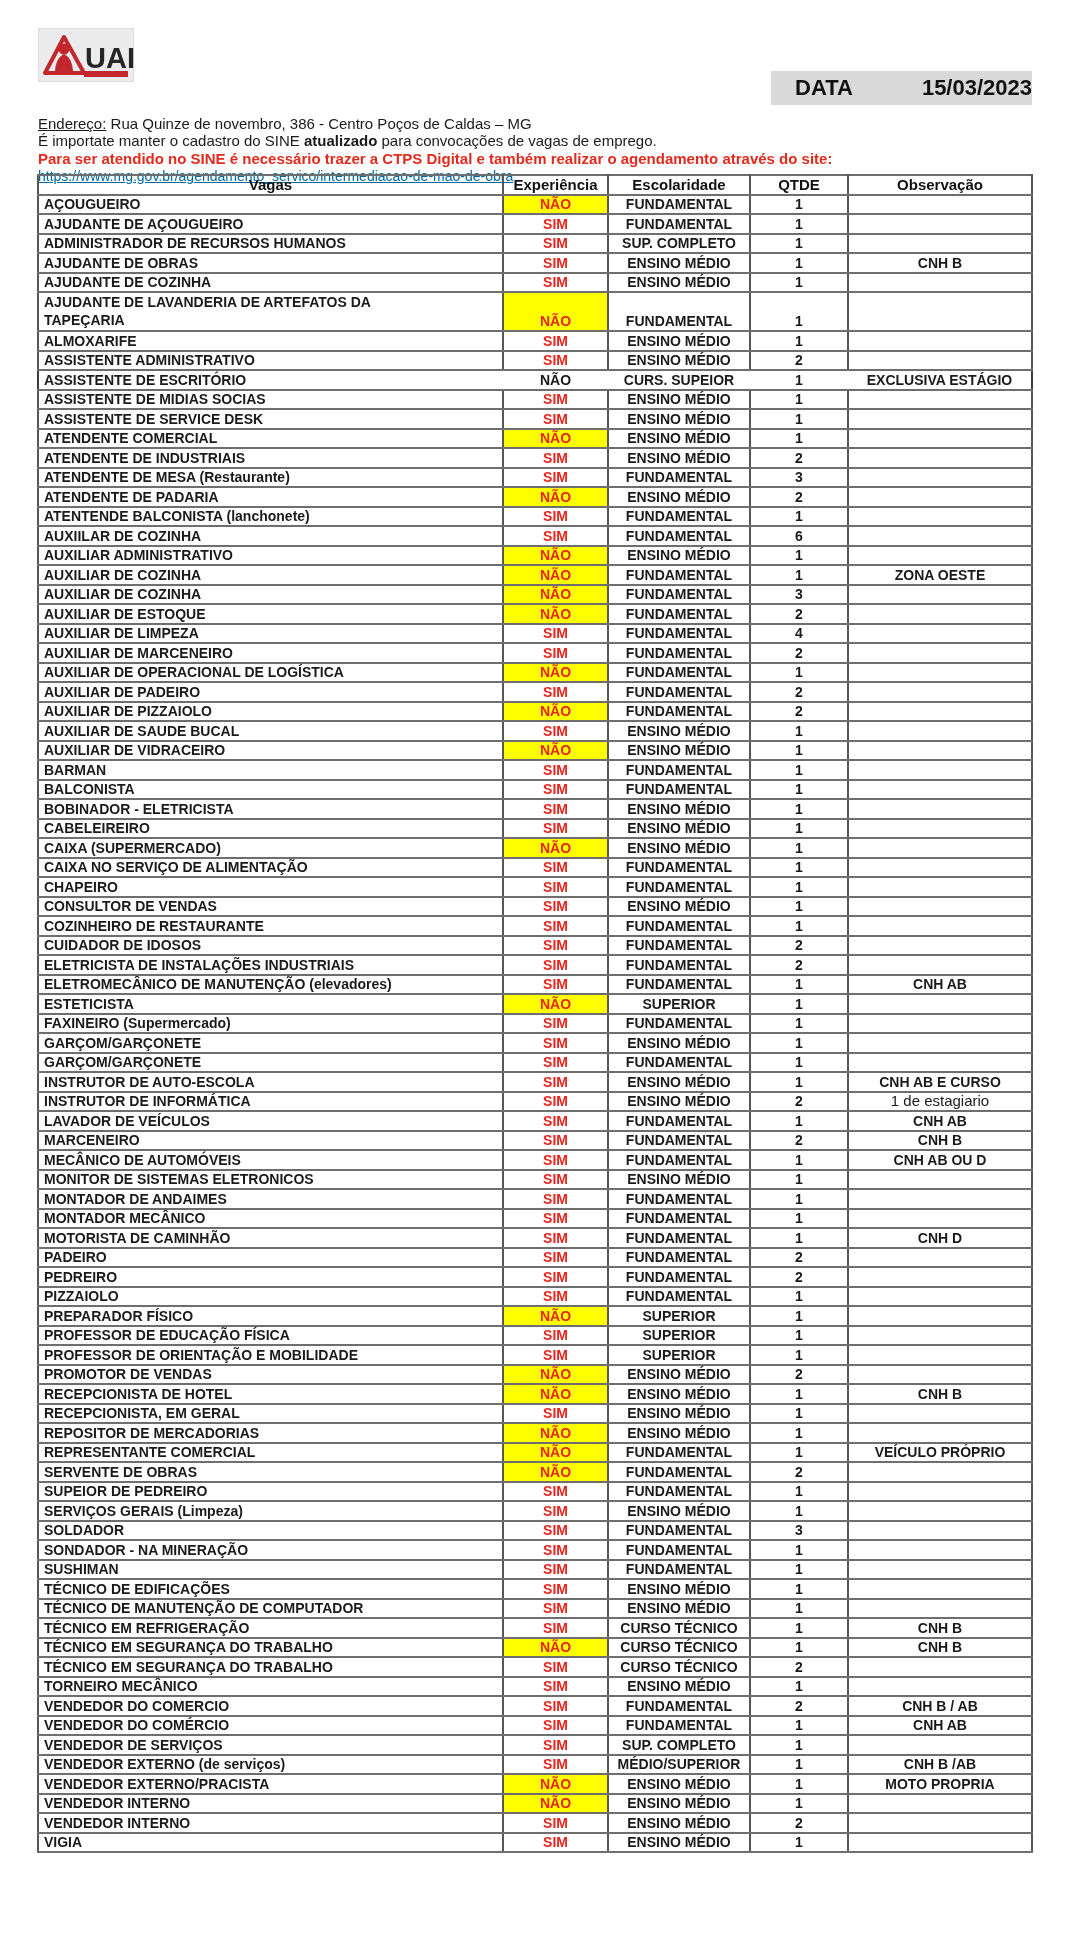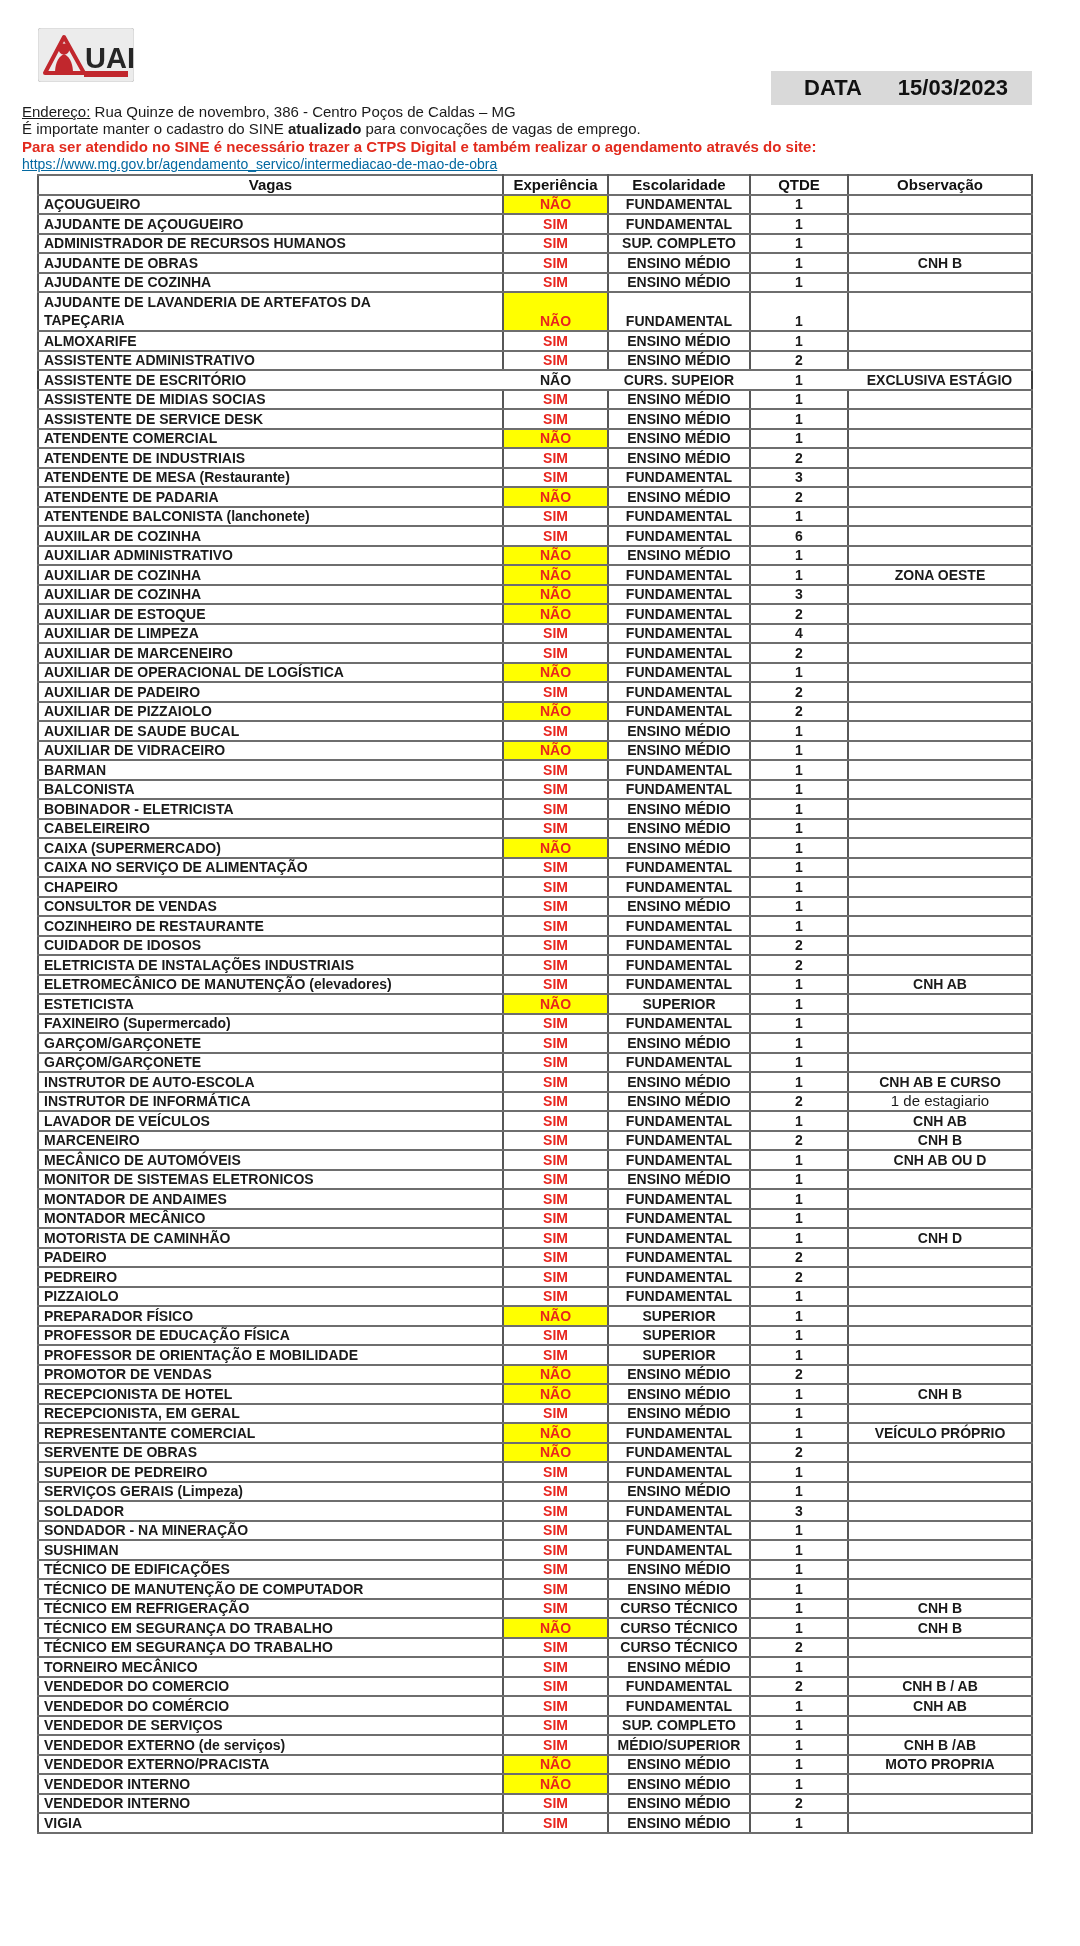--- a/index.html
+++ b/index.html
@@ -5,24 +5,24 @@
   html,body{margin:0;padding:0;}
   body{
     width:1080px;height:1946px;background:#ffffff;position:relative;
     font-family:"Liberation Sans",sans-serif;color:#1a1a1a;overflow:hidden;
   }
   
   .logo{position:absolute;left:38px;top:28px;text-align:right;}
   .data-box{
     position:absolute;left:771px;top:71px;width:261px;height:34px;
     background:#d9d9d9;display:flex;align-items:center;gap:36px;
-    padding-left:33px;box-sizing:border-box;
-    font-weight:bold;font-size:22px;color:#111;
+    padding-left:24px;box-sizing:border-box;
+    font-weight:bold;font-size:22px;color:#111;justify-content:space-between;
   }
-  .hline{position:absolute;left:22px;font-size:15px;line-height:17px;white-space:nowrap;}
+  .hline{position:absolute;left:38px;font-size:15px;line-height:17px;white-space:nowrap;margin-top:12px;}
   .addr{top:103px;}
   .addr .u{text-decoration:underline;}
   .info{top:120px;}
   .info b{font-weight:bold;}
   .alert{top:138px;font-weight:bold;color:#e22a1d;}
   .sched-link{top:156px;color:#0369a1;text-decoration:underline;font-size:14px;}
   
   .tbl-wrap{position:absolute;left:37px;top:174px;border-radius:31px;}
   table{border-collapse:collapse;table-layout:fixed;width:994px;border:2px solid #3c3c3c;}
   col.c1{width:465px;} col.c2{width:105px;} col.c3{width:142px;} col.c4{width:98px;} col.c5{width:184px;}
@@ -521,20 +521,27 @@
           <td class="c-obs">CNH B</td>
         </tr>
         <tr>
           <td class="c-vaga">RECEPCIONISTA, EM GERAL</td>
           <td class="c-exp exp-sim">SIM</td>
           <td class="c-esc">ENSINO MÉDIO</td>
           <td class="c-qtde">1</td>
           <td class="c-obs"></td>
         </tr>
         <tr>
+          <td class="c-vaga">REPOSITOR DE MERCADORIAS</td>
+          <td class="c-exp exp-nao">NÃO</td>
+          <td class="c-esc">ENSINO MÉDIO</td>
+          <td class="c-qtde">1</td>
+          <td class="c-obs"></td>
+        </tr>
+        <tr>
           <td class="c-vaga">REPRESENTANTE COMERCIAL</td>
           <td class="c-exp exp-nao">NÃO</td>
           <td class="c-esc">FUNDAMENTAL</td>
           <td class="c-qtde">1</td>
           <td class="c-obs">VEÍCULO PRÓPRIO</td>
         </tr>
         <tr>
           <td class="c-vaga">SERVENTE DE OBRAS</td>
           <td class="c-exp exp-nao">NÃO</td>
           <td class="c-esc">FUNDAMENTAL</td>

